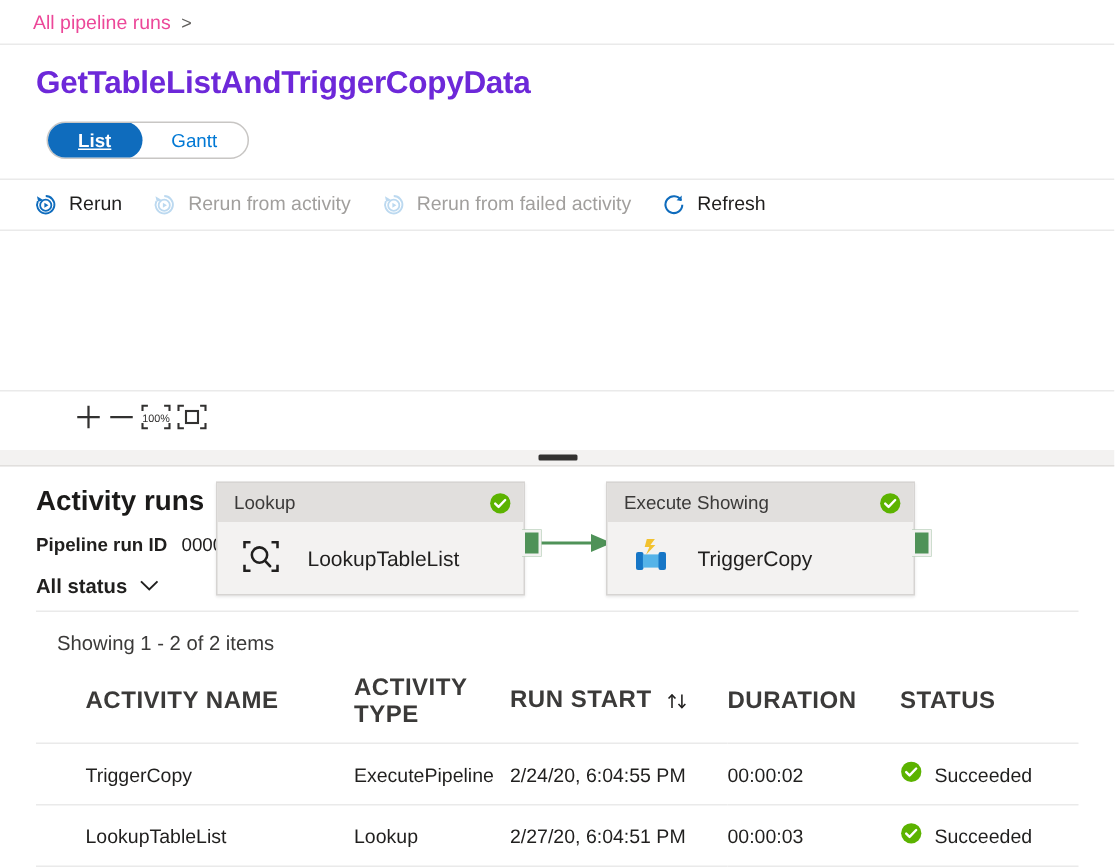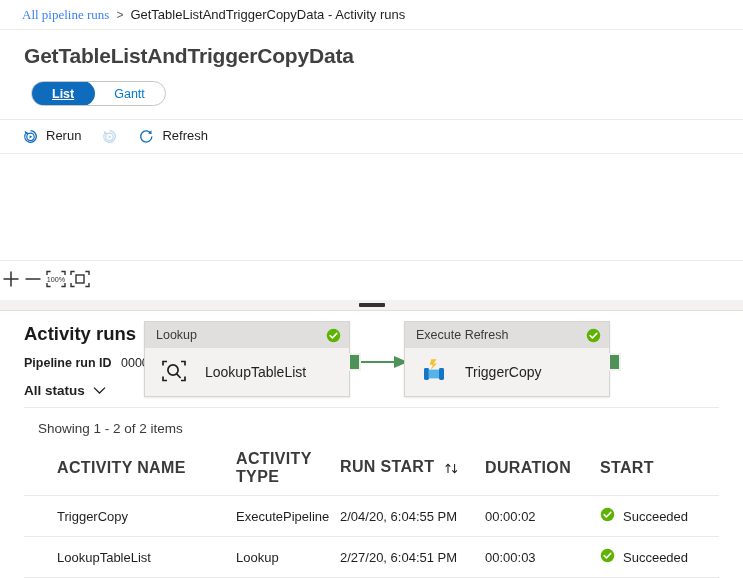--- a/index.html
+++ b/index.html
@@ -17,31 +17,31 @@
 
   
   .breadcrumb {
     height: 30px;
     display: flex;
     align-items: center;
     padding-left: 22px;
     font-size: 13px;
     border-bottom: 1px solid #eaeaea;
   }
-  .bc-link { color: #3b82f6; cursor: pointer; font-family: Liberation Serif, serif; }
+  .bc-link { color: #ec4899; cursor: pointer; }
   .bc-sep { margin: 0 7px; color: #605e5c; font-size: 12px; }
   .bc-current { color: #201f1e; }
 
   
   .title {
     font-size: 21px;
     font-weight: bold;
     letter-spacing: -0.2px;
     padding: 14px 0 0 24px;
-    color: #404040;
+    color: #6d28d9;
   }
 
   
   .pill-wrap {
     margin: 13px 0 0 31px;
     display: inline-flex;
     border: 1px solid #c8c6c4;
     border-radius: 13px;
     height: 25px;
     overflow: hidden;
@@ -121,20 +121,21 @@
     width: 13px; height: 18px;
     background: #4f9258;
     border: 2px solid #f3f2f1;
     top: 31px;
   }
   .conn { position: absolute; top: 38px; }
 
   
   .zoombar {
     display: flex; align-items: center;
+    padding-left: 48px;
     height: 40px;
     border-top: 1px solid #eaeaea;
   }
   .zb-btn { cursor: pointer; display: block; }
 
   
   .splitter {
     height: 11px;
     background: #f3f2f1;
     display: flex; align-items: center; justify-content: center;
@@ -207,21 +208,20 @@
 </style>
 </head>
 <body>
 
 
 
 
 <div class="breadcrumb">
   <span class="bc-link">All pipeline runs</span>
   <span class="bc-sep">&gt;</span>
-  <span class="bc-current">GetTableListAndTriggerCopyData - Activity runs</span>
 </div>
 
 
 <div class="title">GetTableListAndTriggerCopyData</div>
 
 
 <div class="pill-wrap">
   <div class="pill active">List</div>
   <div class="pill">Gantt</div>
 </div>
@@ -234,30 +234,42 @@
       <svg class="tb-ico" viewBox="0 0 20 20">
         <path d="M10 3.2a6.8 6.8 0 1 1-6.2 4" fill="none" stroke="#0f6cbd" stroke-width="1.5"></path>
         <path d="M3.1 3.3l1 4.3 4.2-1.1z" fill="#0f6cbd"></path>
         <circle cx="10" cy="10.4" r="4.4" fill="none" stroke="#0f6cbd" stroke-width="1.4"></circle>
         <path d="M8.9 8.4l3.2 2-3.2 2z" fill="#0f6cbd"></path>
       </svg>
     </span>
     <span>Rerun</span>
   </div>
 
-
   <div class="tb-item disabled">
     <span>
       <svg class="tb-ico" viewBox="0 0 20 20">
         <path d="M10 3.2a6.8 6.8 0 1 1-6.2 4" fill="none" stroke="#bcd9f0" stroke-width="1.5"></path>
         <path d="M3.1 3.3l1 4.3 4.2-1.1z" fill="#bcd9f0"></path>
         <circle cx="10" cy="10.4" r="4.4" fill="none" stroke="#bcd9f0" stroke-width="1.4"></circle>
         <path d="M8.9 8.4l3.2 2-3.2 2z" fill="#bcd9f0"></path>
       </svg>
     </span>
+    <span>Rerun from activity</span>
+  </div>
+
+  <div class="tb-item disabled">
+    <span>
+      <svg class="tb-ico" viewBox="0 0 20 20">
+        <path d="M10 3.2a6.8 6.8 0 1 1-6.2 4" fill="none" stroke="#bcd9f0" stroke-width="1.5"></path>
+        <path d="M3.1 3.3l1 4.3 4.2-1.1z" fill="#bcd9f0"></path>
+        <circle cx="10" cy="10.4" r="4.4" fill="none" stroke="#bcd9f0" stroke-width="1.4"></circle>
+        <path d="M8.9 8.4l3.2 2-3.2 2z" fill="#bcd9f0"></path>
+      </svg>
+    </span>
+    <span>Rerun from failed activity</span>
   </div>
 
   <div class="tb-item">
     <span>
       <svg class="tb-ico" viewBox="0 0 20 20">
         <path d="M15.4 6.6A6.6 6.6 0 1 0 16.3 10" fill="none" stroke="#0f6cbd" stroke-width="1.6"></path>
         <path d="M15.9 2.7l-.2 4.3 -3.9-.6z" fill="#0f6cbd"></path>
       </svg>
     </span>
     <span>Refresh</span>
@@ -295,21 +307,21 @@
           </g>
         </svg>
       </span>
       <span>LookupTableList</span>
     </div>
     <div class="port" style="left:203px;"></div>
   </div>
 
   <div class="node" style="left:404px; top:167px;">
     <div class="node-head">
-      <span>Execute Refresh</span>
+      <span>Execute Showing</span>
       <span>
         <svg class="badge-ok" viewBox="0 0 16 16">
           <circle cx="8" cy="8" r="7.2" fill="#5cb300"></circle>
           <path d="M4.4 8.2l2.4 2.4 4.7-4.9" fill="none" stroke="#fff" stroke-width="1.7" stroke-linecap="round" stroke-linejoin="round"></path>
         </svg>
       </span>
     </div>
     <div class="node-body">
       <span>
         <svg width="30" height="28" viewBox="0 0 30 28">
@@ -405,28 +417,28 @@
               <g stroke="#201f1e" stroke-width="1.05" fill="none">
                 <path d="M4 10V1.4"></path>
                   <path d="M1.7 3.7L4 1.3l2.3 2.4"></path>
                 <path d="M10.6 1v8.6"></path>
                   <path d="M8.3 7.3l2.3 2.4 2.3-2.4"></path>
               </g>
             </svg>
           </span>
         </th>
         <th class="c4">DURATION</th>
-        <th class="c5">START</th>
+        <th class="c5">STATUS</th>
       </tr>
     </thead>
     <tbody>
       <tr>
         <td class="c1">TriggerCopy</td>
         <td class="c2">ExecutePipeline</td>
-        <td class="c3">2/04/20, 6:04:55 PM</td>
+        <td class="c3">2/24/20, 6:04:55 PM</td>
         <td class="c4">00:00:02</td>
         <td class="c5">
           <span class="statuscell">
             <span>
               <svg width="15" height="15" viewBox="0 0 16 16">
                 <circle cx="8" cy="8" r="7.2" fill="#5cb300"></circle>
                 <path d="M4.4 8.2l2.4 2.4 4.7-4.9" fill="none" stroke="#fff" stroke-width="1.7" stroke-linecap="round" stroke-linejoin="round"></path>
               </svg>
             </span>
             <span>Succeeded</span>

